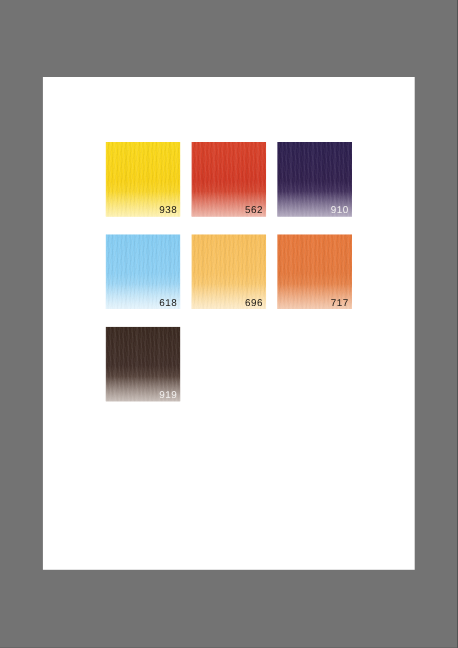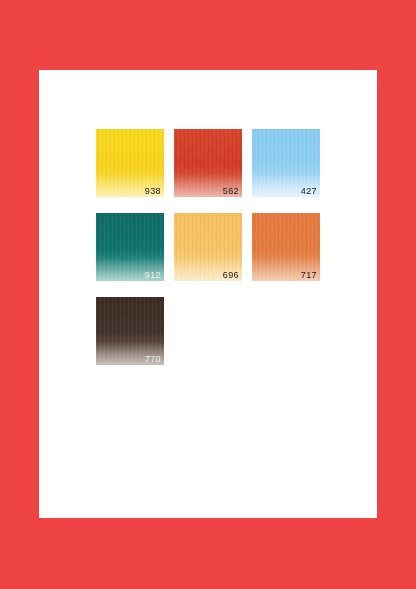--- a/index.html
+++ b/index.html
@@ -10,21 +10,21 @@
   body {
     width: 416px;
     height: 589px;
     overflow: hidden;
     font-family: "Liberation Sans", sans-serif;
   }
   #stage {
     position: relative;
     width: 416px;
     height: 589px;
-    background: #ef4444;
+    background: #737373;
   }
   #paper {
     position: absolute;
     left: 39px;
     top: 70px;
     width: 338px;
     height: 448px;
     background: #ffffff;
   }
   #swatch-grid {
@@ -100,44 +100,44 @@
           <div class="swatch-fade" style="background: linear-gradient(rgba(255, 255, 255, 0) 0%, rgba(255, 255, 255, 0.55) 100%);"></div>
           <div class="swatch-label label-dark">938</div>
         </div>
         <div class="swatch">
           <div class="swatch-fill" style="background: linear-gradient(rgb(217, 67, 43) 0%, rgb(210, 58, 38) 52%, rgb(221, 106, 80) 100%);"></div>
           <div class="swatch-grain"></div>
           <div class="swatch-fade" style="background: linear-gradient(rgba(255, 255, 255, 0) 0%, rgba(255, 255, 255, 0.52) 100%);"></div>
           <div class="swatch-label label-dark">562</div>
         </div>
         <div class="swatch">
+          <div class="swatch-fill" style="background: linear-gradient(rgb(46, 33, 80) 0%, rgb(51, 34, 79) 52%, rgb(107, 90, 132) 100%);"></div>
+          <div class="swatch-grain"></div>
+          <div class="swatch-fade" style="background: linear-gradient(rgba(255, 255, 255, 0) 0%, rgba(255, 255, 255, 0.5) 100%);"></div>
+          <div class="swatch-label label-light">910</div>
+        </div>
+        <div class="swatch">
           <div class="swatch-fill" style="background: linear-gradient(rgb(134, 205, 243) 0%, rgb(142, 208, 244) 52%, rgb(196, 230, 248) 100%);"></div>
           <div class="swatch-grain"></div>
           <div class="swatch-fade" style="background: linear-gradient(rgba(255, 255, 255, 0) 0%, rgba(255, 255, 255, 0.58) 100%);"></div>
-          <div class="swatch-label label-dark">427</div>
-        </div>
-        <div class="swatch">
-          <div class="swatch-fill" style="background: linear-gradient(rgb(14, 106, 102) 0%, rgb(11, 114, 109) 52%, rgb(83, 164, 156) 100%);"></div>
-          <div class="swatch-grain"></div>
-          <div class="swatch-fade" style="background: linear-gradient(rgba(255, 255, 255, 0) 0%, rgba(255, 255, 255, 0.52) 100%);"></div>
-          <div class="swatch-label label-light">912</div>
+          <div class="swatch-label label-dark">618</div>
         </div>
         <div class="swatch">
           <div class="swatch-fill" style="background: linear-gradient(rgb(248, 192, 93) 0%, rgb(249, 196, 100) 52%, rgb(251, 216, 147) 100%);"></div>
           <div class="swatch-grain"></div>
           <div class="swatch-fade" style="background: linear-gradient(rgba(255, 255, 255, 0) 0%, rgba(255, 255, 255, 0.52) 100%);"></div>
           <div class="swatch-label label-dark">696</div>
         </div>
         <div class="swatch">
           <div class="swatch-fill" style="background: linear-gradient(rgb(232, 121, 60) 0%, rgb(229, 122, 62) 52%, rgb(236, 158, 109) 100%);"></div>
           <div class="swatch-grain"></div>
           <div class="swatch-fade" style="background: linear-gradient(rgba(255, 255, 255, 0) 0%, rgba(255, 255, 255, 0.48) 100%);"></div>
           <div class="swatch-label label-dark">717</div>
         </div>
         <div class="swatch">
           <div class="swatch-fill" style="background: linear-gradient(rgb(59, 42, 33) 0%, rgb(66, 48, 42) 52%, rgb(138, 116, 104) 100%);"></div>
           <div class="swatch-grain"></div>
           <div class="swatch-fade" style="background: linear-gradient(rgba(255, 255, 255, 0) 0%, rgba(255, 255, 255, 0.55) 100%);"></div>
-          <div class="swatch-label label-light">770</div>
+          <div class="swatch-label label-light">919</div>
         </div>
       </div>
   </div>
 </div>
 
 </body></html>

